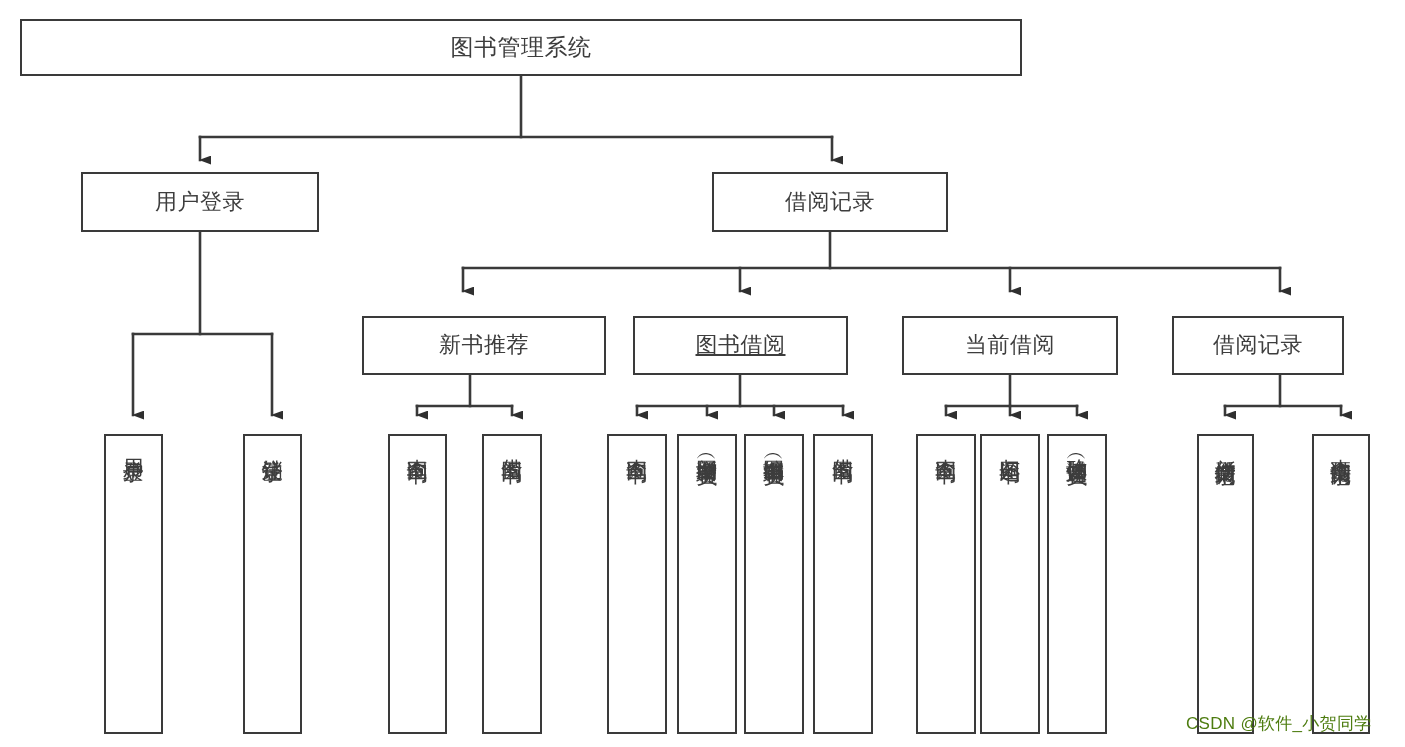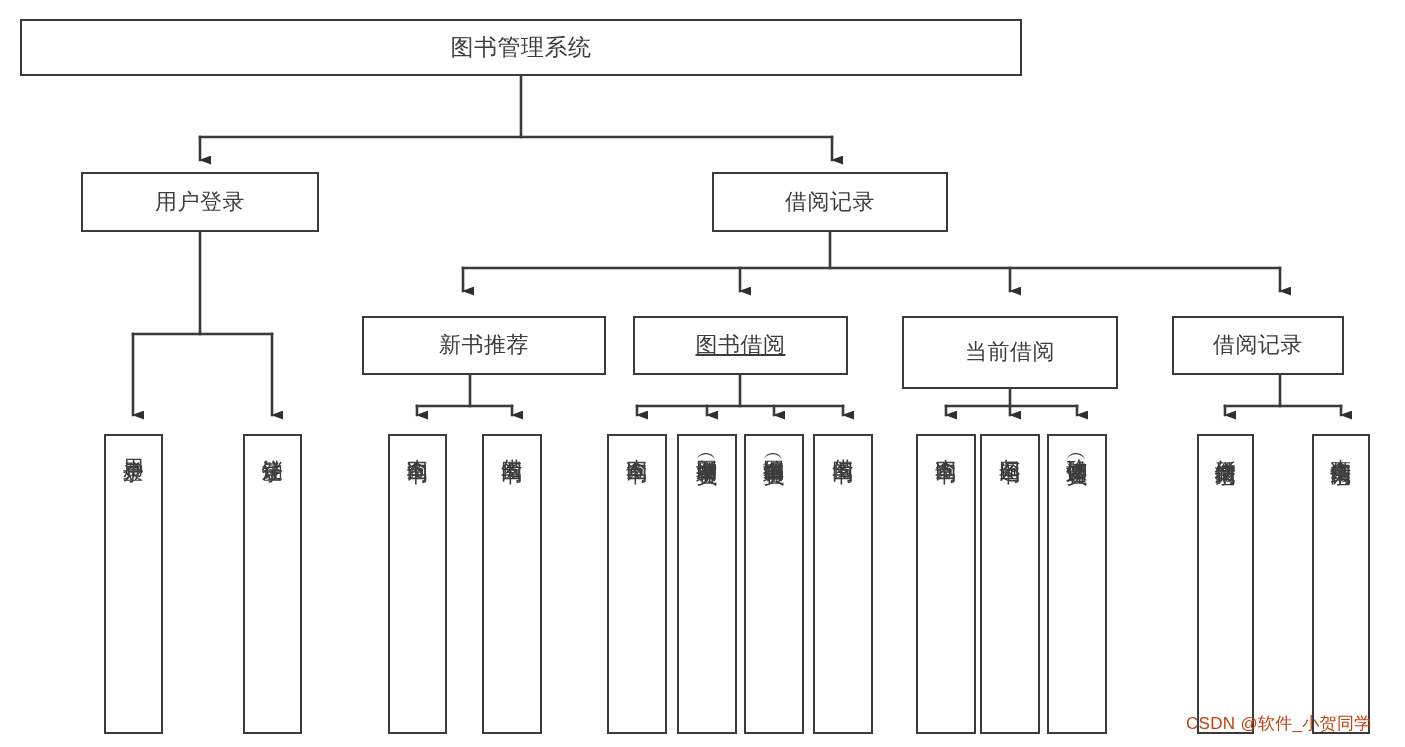--- a/index.html
+++ b/index.html
@@ -64,21 +64,21 @@
     white-space: nowrap;
   }
   .node.v.tall .lbl {
     letter-spacing: 1px;
   }
   .watermark {
     position: absolute;
     left: 1186px;
     top: 712px;
     font-size: 17px;
-    color: #c2410c;
+    color: #4d7c0f;
     white-space: nowrap;
     letter-spacing: 0.3px;
   }
 </style>
 </head>
 <body>
 
 <div id="canvas">
 
   <svg id="edges" viewBox="0 0 1405 747" xmlns="http://www.w3.org/2000/svg">
@@ -141,21 +141,21 @@
   <div class="node h" style="left:712px; top:172px; width:236px; height:60px;">
     <span class="lbl">借阅记录</span>
   </div>
 
   <div class="node h" style="left:362px; top:316px; width:244px; height:59px;">
     <span class="lbl">新书推荐</span>
   </div>
   <div class="node h" style="left:633px; top:316px; width:215px; height:59px;text-decoration:underline;">
     <span class="lbl">图书借阅</span>
   </div>
-  <div class="node h" style="left:902px; top:316px; width:216px; height:73px;">
+  <div class="node h" style="left:902px; top:316px; width:216px; height:59px;">
     <span class="lbl">当前借阅</span>
   </div>
   <div class="node h" style="left:1172px; top:316px; width:172px; height:59px;">
     <span class="lbl">借阅记录</span>
   </div>
 
   <div class="node v" style="left:104px; top:434px; width:59px; height:300px;">
     <span class="lbl">用户登录</span>
   </div>
   <div class="node v" style="left:243px; top:434px; width:59px; height:300px;">

